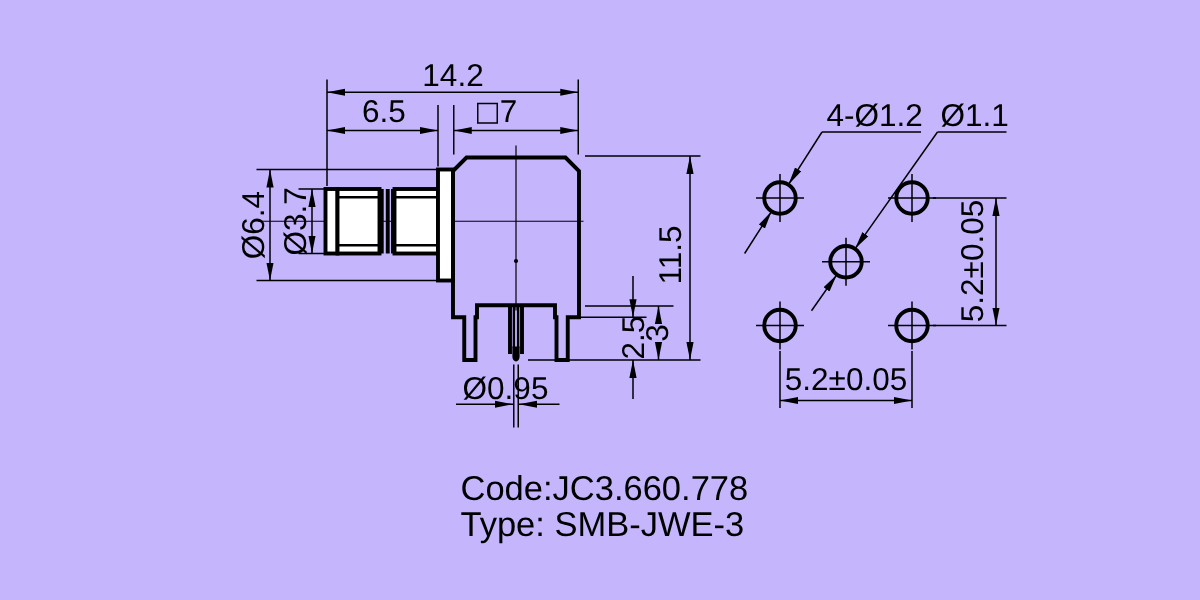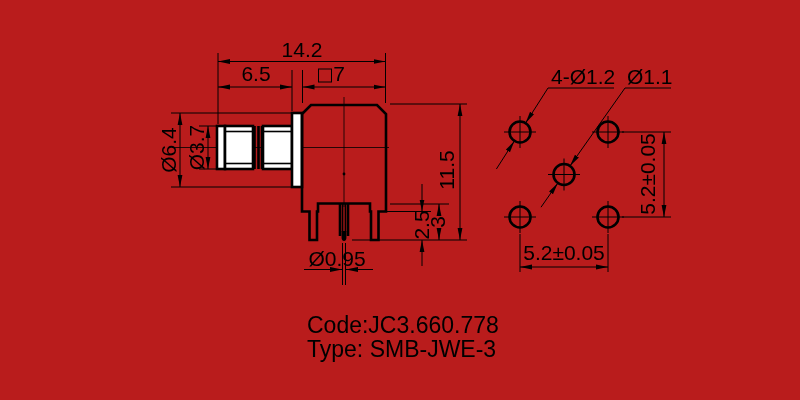--- a/index.html
+++ b/index.html
@@ -1,16 +1,16 @@
 <!DOCTYPE html>
 <html><head>
 <meta charset="utf-8">
 <style>
   html,body{margin:0;padding:0;background:#ffffff;}
-  .page{width:800px;height:400px;background:#b91c1c;overflow:hidden;position:relative;}
+  .page{width:800px;height:400px;background:#c4b5fd;overflow:hidden;position:relative;}
   svg{display:block;}
   text{font-family:"Liberation Sans","DejaVu Sans",sans-serif;fill:#000;}
   .dim-text{font-size:21px;}
   .title-text{font-size:23px;}
   .thick{stroke:#000;stroke-width:2.6;fill:none;}
   .thick-fill{stroke:#000;stroke-width:2.6;fill:#fff;}
   .med{stroke:#000;stroke-width:1.6;fill:none;}
   .thin{stroke:#000;stroke-width:1;fill:none;}
   .cl{stroke:#000;stroke-width:0.8;fill:none;}
 </style>

